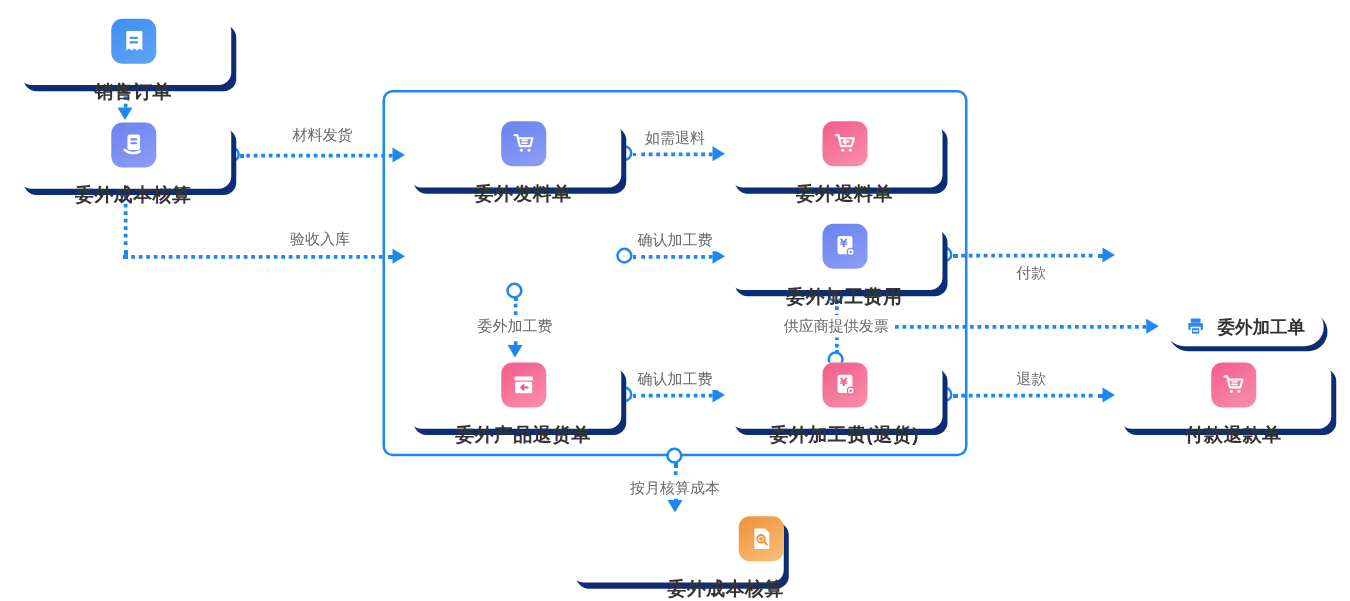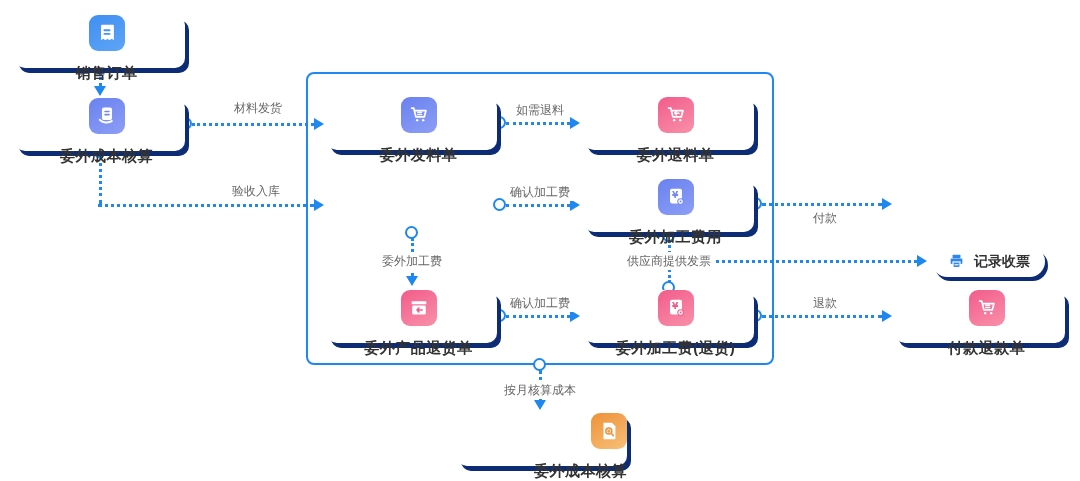--- a/index.html
+++ b/index.html
@@ -196,21 +196,21 @@
 
   <div class="pill" style="left:932px;top:246px;">
     <span style="display:flex;">
       <svg viewBox="0 0 24 24" width="19" height="19">
         <rect x="7" y="3.6" width="10" height="4.2" rx=".8" fill="#2e87f0"></rect>
         <rect x="4.6" y="8.2" width="14.8" height="7" rx="1.2" fill="#2e87f0"></rect>
         <rect x="7.6" y="12.6" width="8.8" height="7" fill="#2e87f0" stroke="#fff" stroke-width="1.5"></rect>
         <rect x="9.4" y="15.4" width="5.2" height="1.4" fill="#fff"></rect>
       </svg>
     </span>
-    <span class="pill-label">记录收票</span>
+    <span class="pill-label">委外加工单</span>
   </div>
 
   <div class="card" style="left:895px;top:290px;">
     <span class="ic ic-pink">
       <svg viewBox="0 0 24 24" width="22" height="22" fill="none" stroke="#fff" stroke-width="1.9" stroke-linecap="round" stroke-linejoin="round">
         <path d="M4 4.5h2.3L8.6 14h9.2l1.8-6.8H7"></path>
         <path d="M10.6 9h4.2M10.6 11.4h4.2" stroke-width="1.6"></path>
         <circle cx="10" cy="17.6" r="1.3" fill="#fff" stroke="none"></circle>
         <circle cx="16.6" cy="17.6" r="1.3" fill="#fff" stroke="none"></circle>
       </svg>

